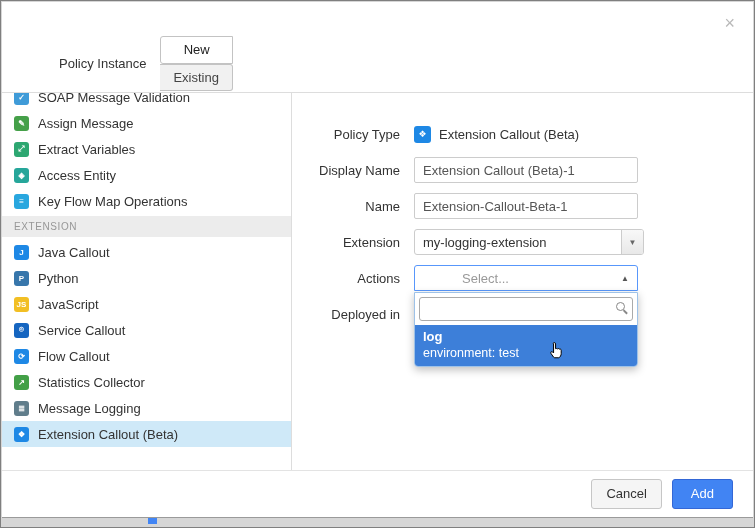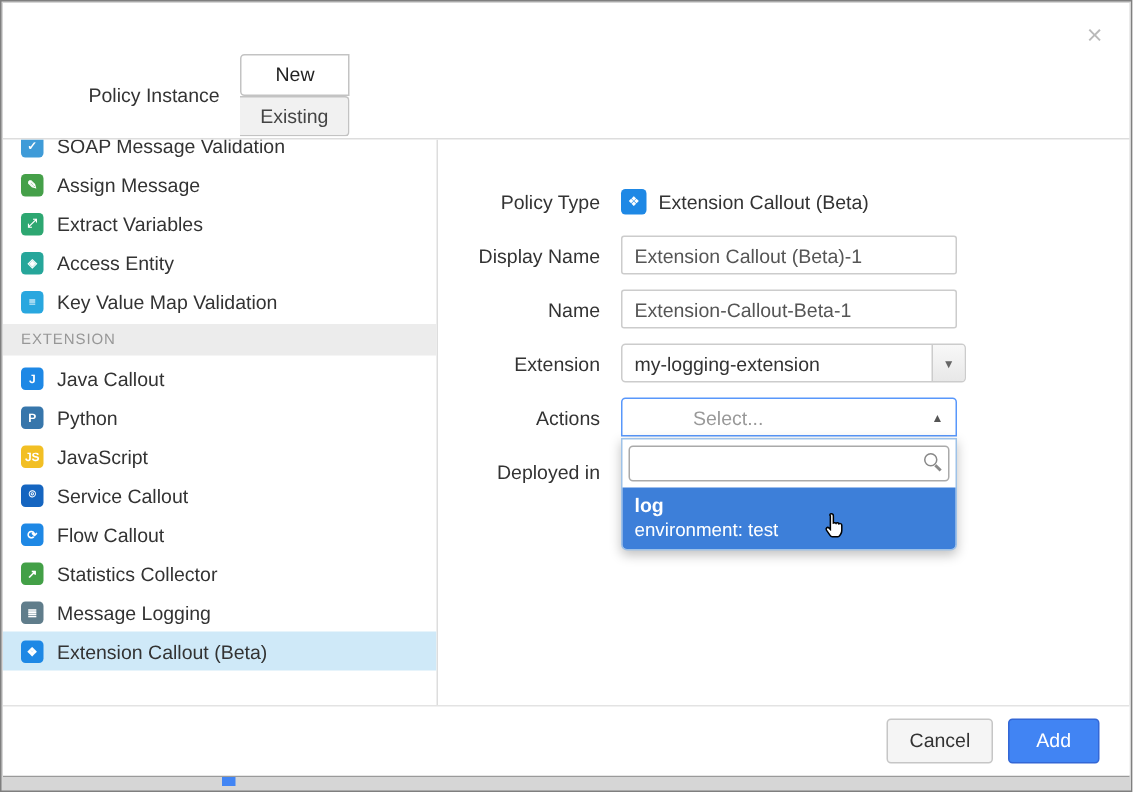--- a/index.html
+++ b/index.html
@@ -170,21 +170,21 @@
     <span class="p-label">Extract Variables</span>
   </div>
 
   <div class="policy-item">
     <span class="p-icon" style="background: rgb(38, 166, 154);">◈</span>
     <span class="p-label">Access Entity</span>
   </div>
 
   <div class="policy-item">
     <span class="p-icon" style="background: rgb(41, 167, 223);">≡</span>
-    <span class="p-label">Key Value Map Validation</span>
+    <span class="p-label">Key Flow Map Operations</span>
   </div>
 <div class="section-hdr">EXTENSION</div>
   <div class="policy-item">
     <span class="p-icon" style="background: rgb(30, 136, 229);">J</span>
     <span class="p-label">Java Callout</span>
   </div>
 
   <div class="policy-item">
     <span class="p-icon" style="background: rgb(55, 118, 171);">P</span>
     <span class="p-label">Python</span>

